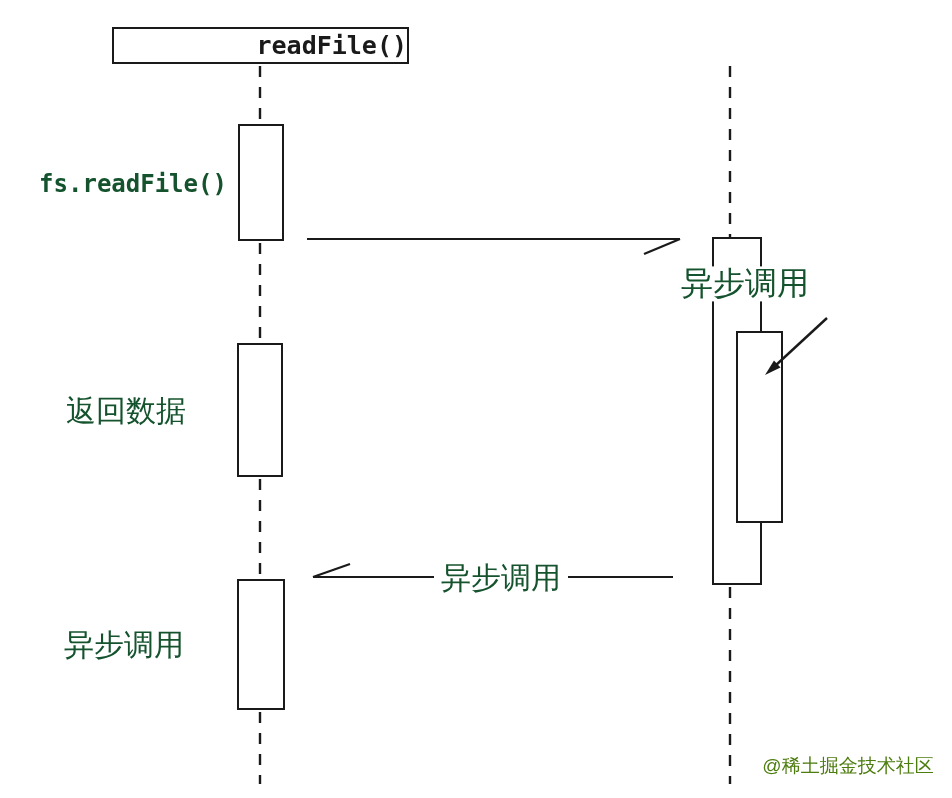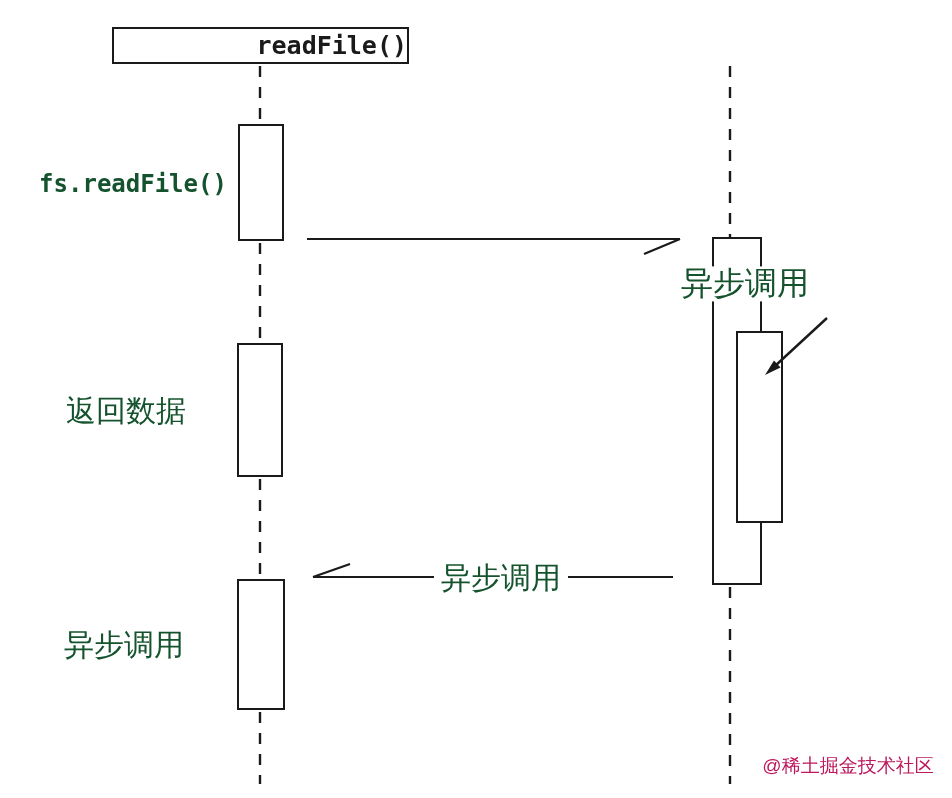--- a/index.html
+++ b/index.html
@@ -81,21 +81,21 @@
     font-size: 32px;
     background: #ffffff;
     padding: 0 3px;
   }
   .watermark {
     position: absolute;
     transform: translate(-50%, -50%);
     left: 848px; top: 766px;
     font-family: "Liberation Sans", "DejaVu Sans", sans-serif;
     font-size: 19px;
-    color: #be185d;
+    color: #4d7c0f;
     z-index: 4;
     white-space: nowrap;
   }
 </style>
 </head>
 <body>
 
 <div class="canvas">
 
   <div class="head-box left">

